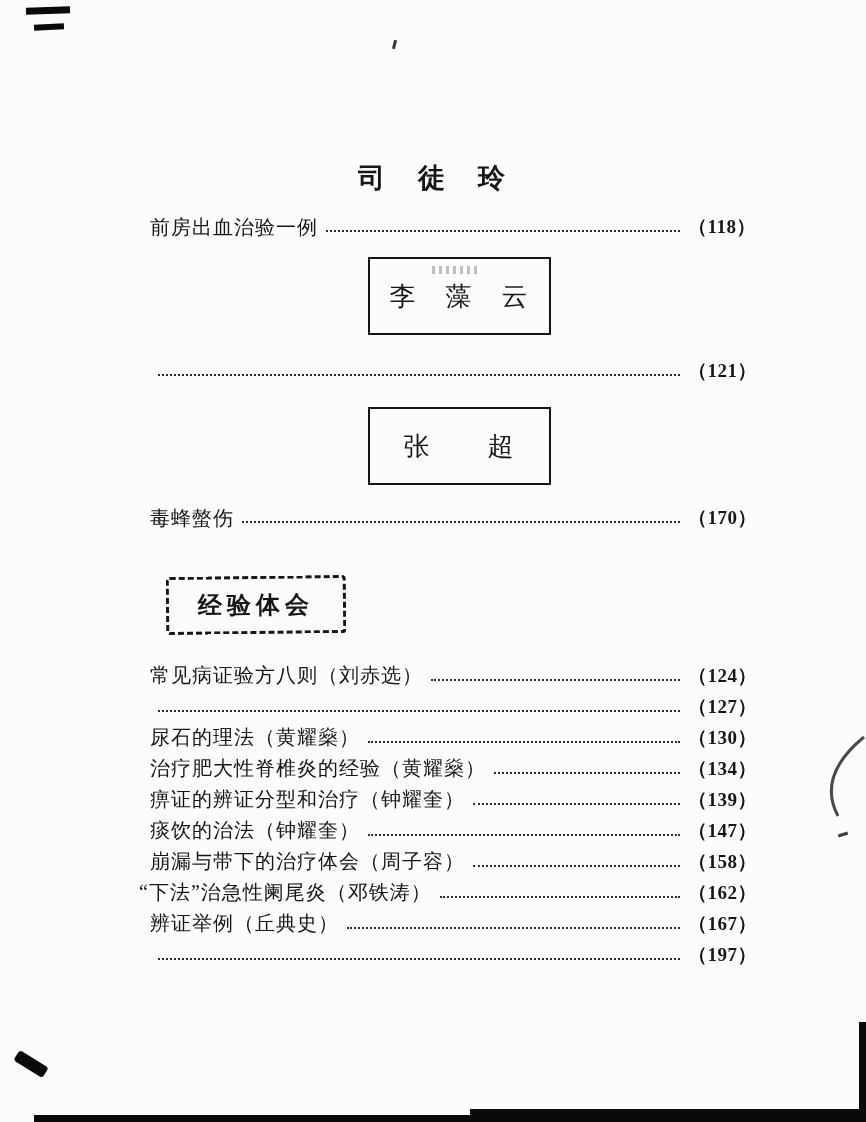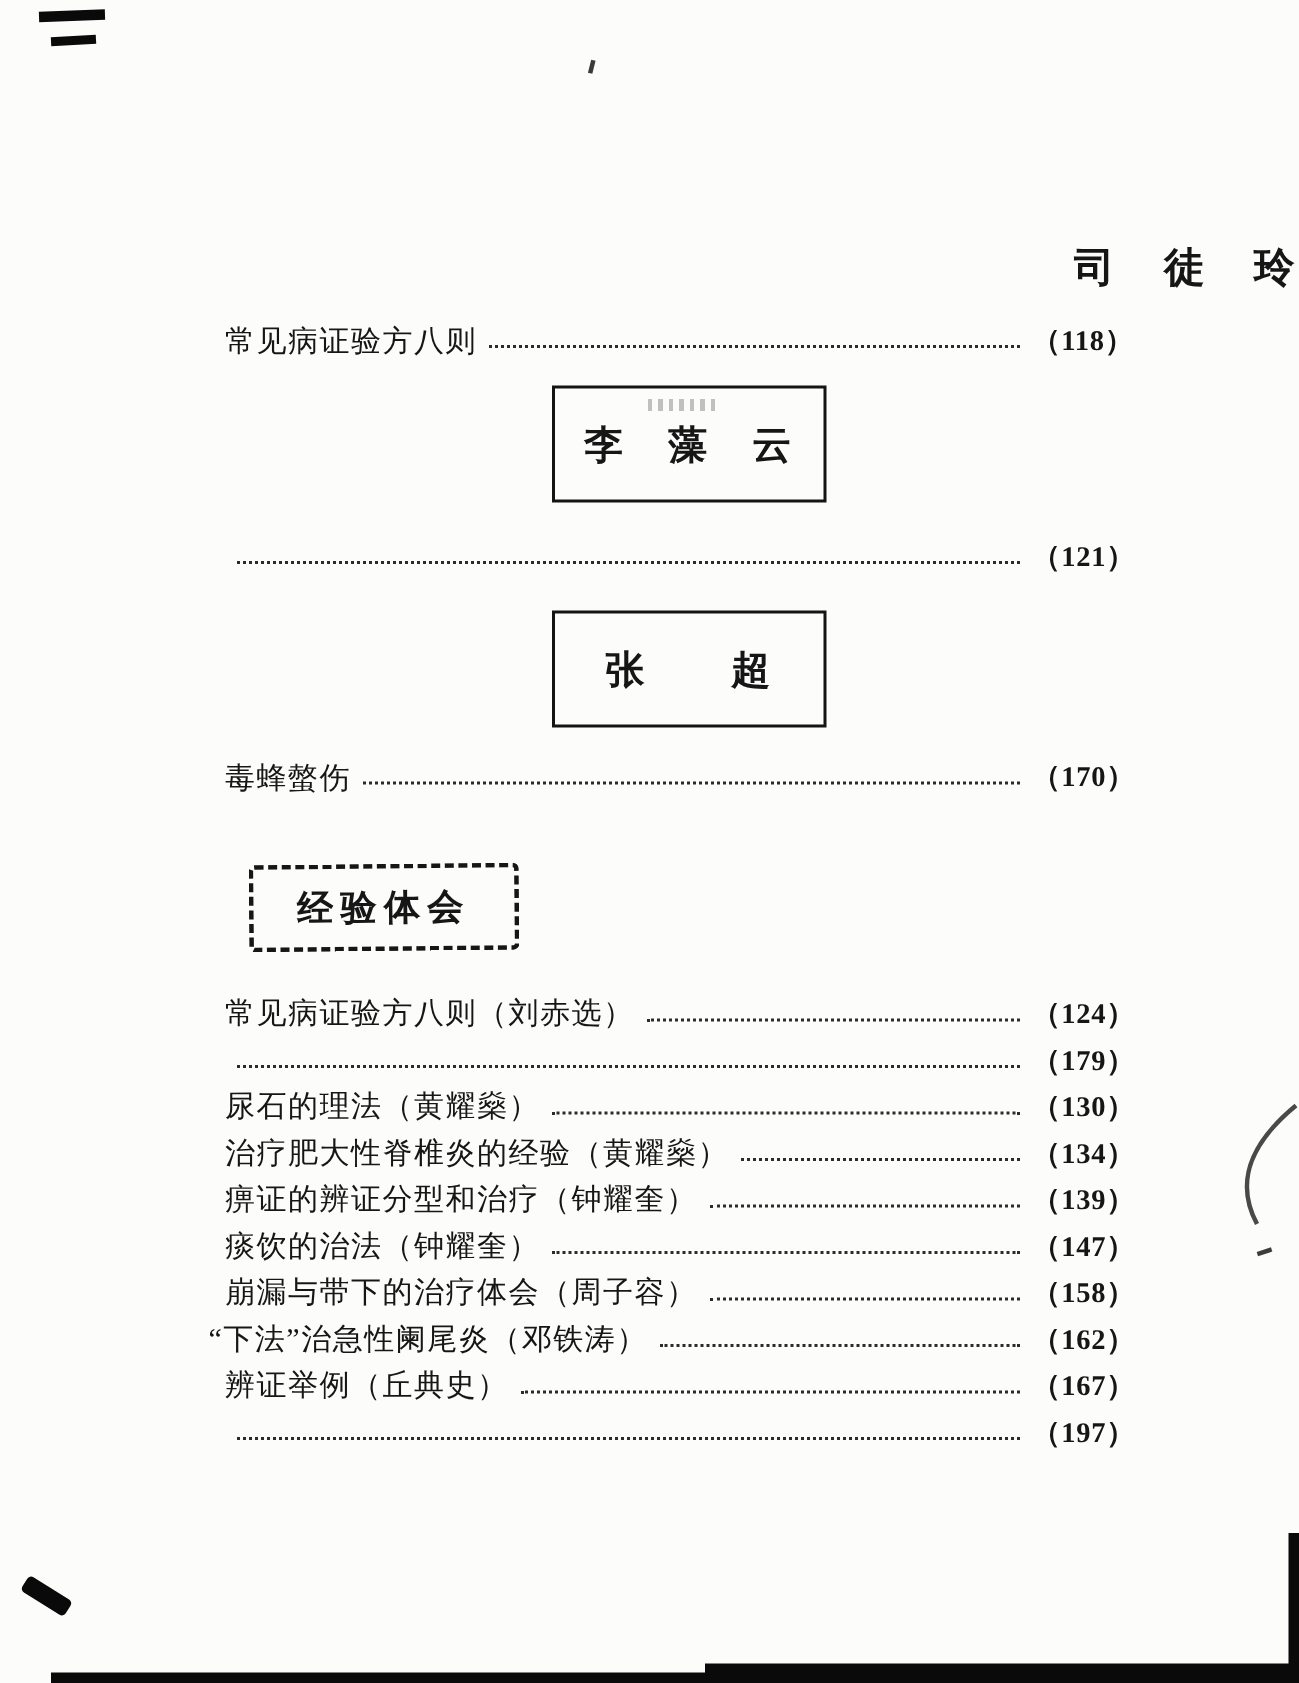--- a/index.html
+++ b/index.html
@@ -6,30 +6,30 @@
   html,body { width:866px; height:1122px; }
   body { background:#e9e9e9; font-family:"Liberation Serif","DejaVu Serif",serif; }
 
   .page {
     position:relative; width:866px; height:1122px; overflow:hidden;
     background:#fcfcfb; color:#161616;
   }
 
   
   .center-heading {
-    position:absolute; left:0; width:100%; text-align:right;
+    position:absolute; left:0; width:100%; text-align:center;
     font-family:"DejaVu Sans","Liberation Sans",sans-serif;
     font-weight:bold; font-size:27px; letter-spacing:3px;
   }
   .name-box {
     position:absolute; left:368px; width:183px; height:78px;
     border:2px solid #141414; background:#fcfcfb;
     display:flex; align-items:center; justify-content:center;
     font-family:"DejaVu Sans","Liberation Sans",sans-serif;
-    font-weight:bold; font-size:26px; letter-spacing:2px;
+    font-weight:normal; font-size:26px; letter-spacing:2px;
   }
   .smudge {
     position:absolute; top:7px; left:62px; width:48px; height:8px; opacity:.55;
     background:repeating-linear-gradient(90deg,#8f8f8f 0 3px,transparent 3px 7px);
   }
   .badge {
     position:absolute; left:166px; top:576px; width:180px; height:58px;
     border:3px dashed #161616; border-radius:4px; background:#fcfcfb;
     display:flex; align-items:center; justify-content:center;
     font-family:"DejaVu Sans","Liberation Sans",sans-serif;
@@ -73,21 +73,21 @@
 
 <div class="page">
 
   <div class="art art-tl-1"></div>
   <div class="art art-tl-2"></div>
   <div class="art art-apostrophe"></div>
 
   <div class="center-heading" style="top:160px">司　徒　玲</div>
 
   <div class="toc-row abs" style="top:212px">
-    <span class="toc-title">常见病证验方八则</span>
+    <span class="toc-title">前房出血治验一例</span>
     <span class="leader"></span>
     <span class="pnum">（118）</span>
   </div>
 
   <div class="name-box" style="top:257px">
     <div class="smudge"></div>
     <span>李　藻　云</span>
   </div>
 
   <div class="toc-row abs" style="top:356px">
@@ -112,21 +112,21 @@
   <div class="exp-list">
 
     <div class="toc-row">
       <span class="toc-title">常见病证验方八则（刘赤选）</span>
       <span class="leader"></span>
       <span class="pnum">（124）</span>
     </div>
 
     <div class="toc-row">
       <span class="leader"></span>
-      <span class="pnum">（179）</span>
+      <span class="pnum">（127）</span>
     </div>
 
     <div class="toc-row">
       <span class="toc-title">尿石的理法（黄耀燊）</span>
       <span class="leader"></span>
       <span class="pnum">（130）</span>
     </div>
 
     <div class="toc-row">
       <span class="toc-title">治疗肥大性脊椎炎的经验（黄耀燊）</span>

